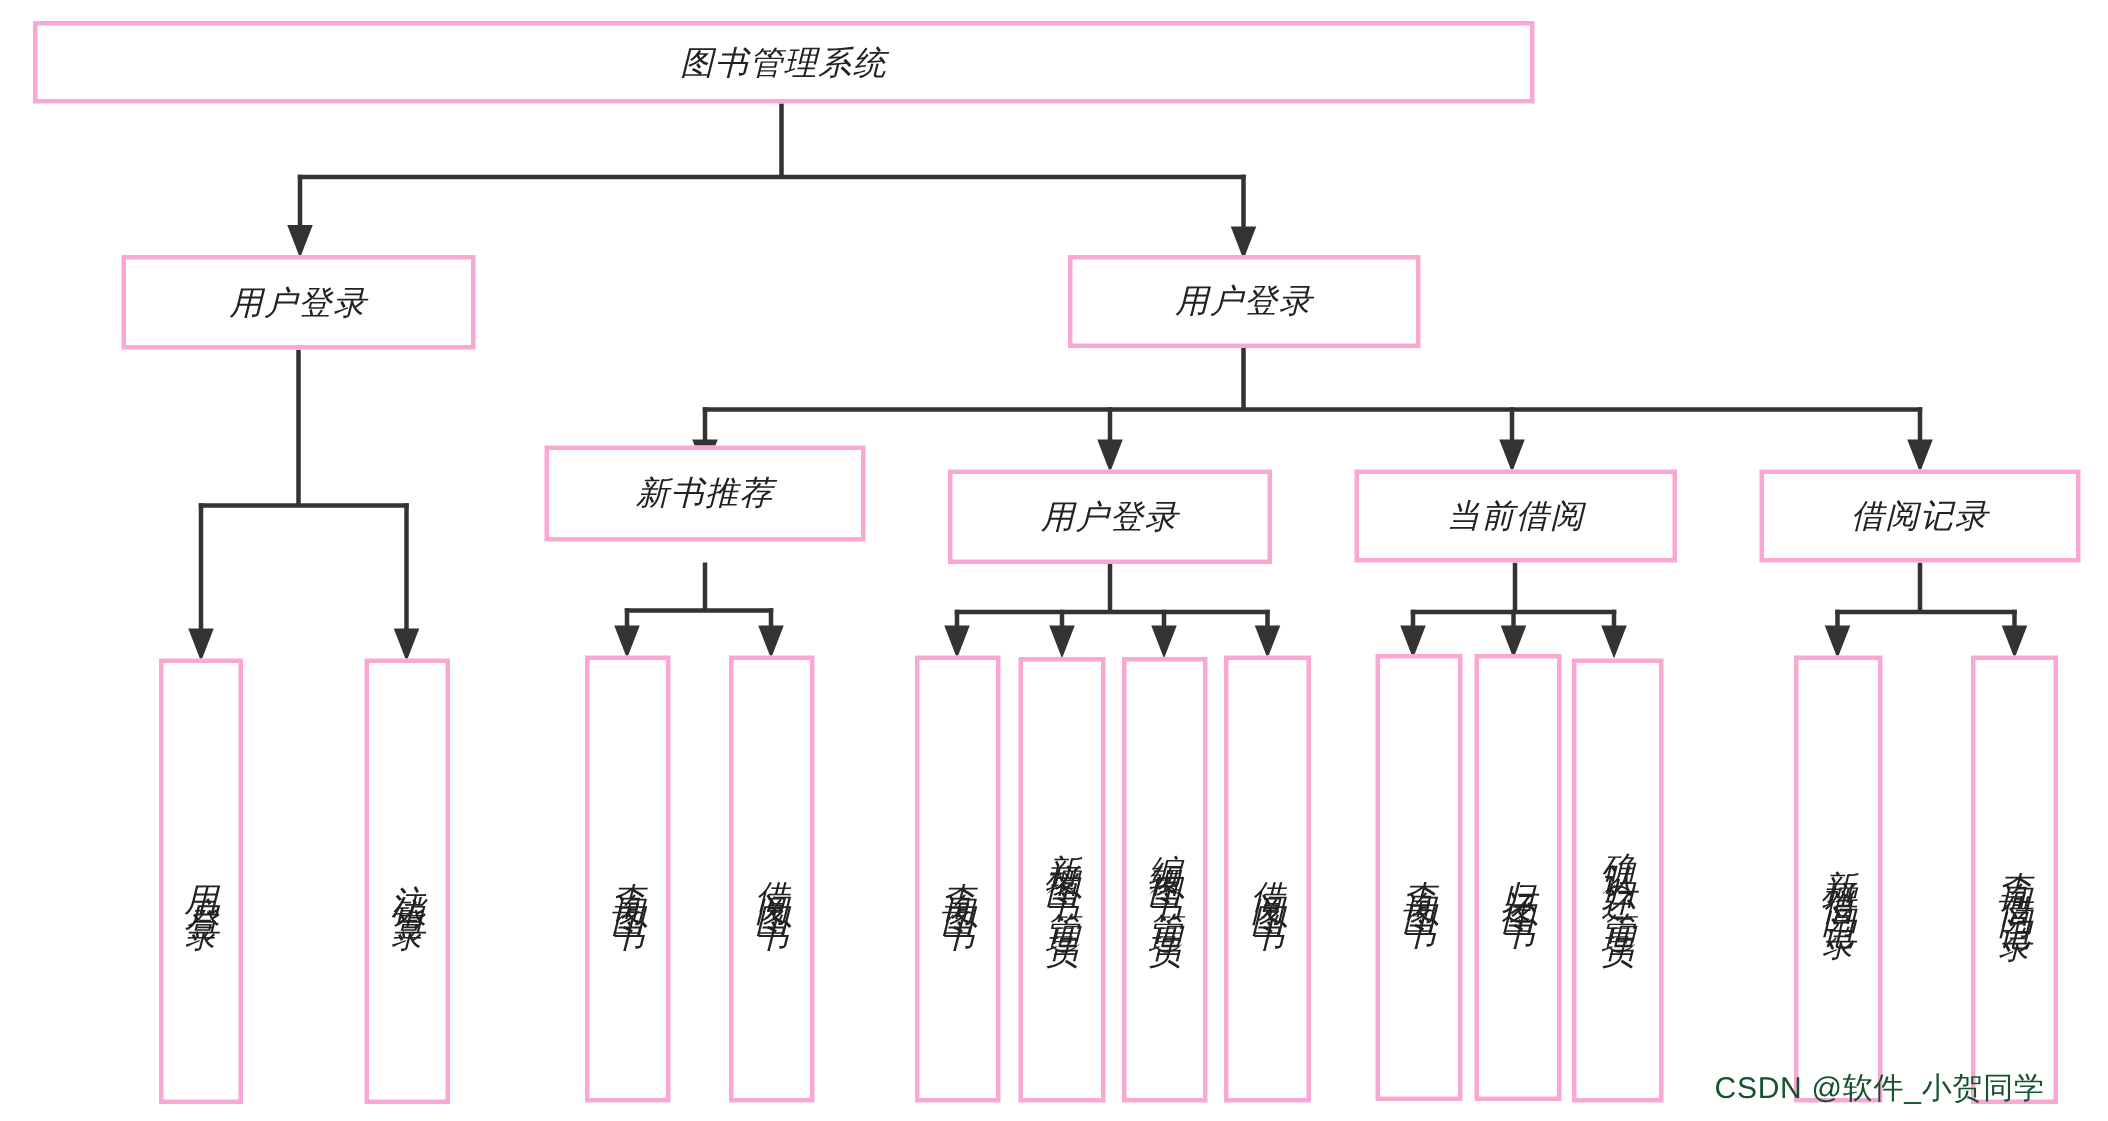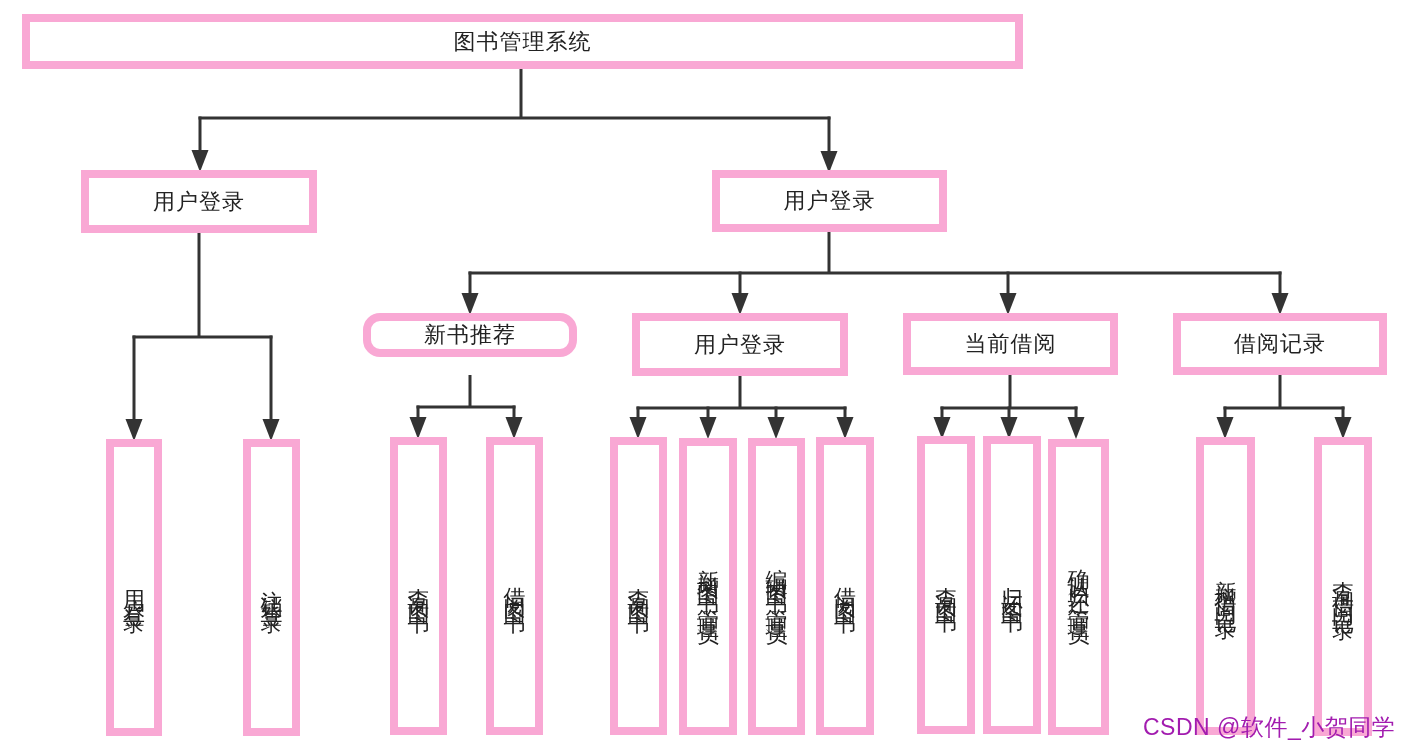--- a/index.html
+++ b/index.html
@@ -18,47 +18,48 @@
   #connectors {
     position: absolute;
     left: 0; top: 0;
     width: 1405px;
     height: 747px;
     pointer-events: none;
   }
   .box {
     position: absolute;
     box-sizing: border-box;
-    border: 8px solid #f9a8d4;
+    border: 3px solid #f9a8d4;
     background: #ffffff;
     display: flex;
     align-items: center;
     justify-content: center;
     color: #222222;
     font-size: 22px;
     letter-spacing: 1px;
     white-space: nowrap;
+    font-style: italic;
   }
   .vbox {
     letter-spacing: 0;
   }
   .vbox .vtext {
     writing-mode: vertical-rl;
     text-orientation: mixed;
     letter-spacing: 8px;
     line-height: 1;
     font-size: 22px;
     color: #222222;
   }
   #watermark {
     position: absolute;
     left: 1143px;
     top: 712px;
-    font-size: 23px;
-    color: #a21caf;
+    font-size: 20px;
+    color: #14532d;
     letter-spacing: 0.5px;
     white-space: nowrap;
   }
 </style>
 </head>
 <body>
 
 <div id="canvas">
 
   <svg id="connectors" viewBox="0 0 1405 747" xmlns="http://www.w3.org/2000/svg">
@@ -133,21 +134,21 @@
       <polygon points="1216.5,417 1233.5,417 1225,439"></polygon>
       <polygon points="1334.5,417 1351.5,417 1343,439"></polygon>
     </g>
   </svg>
 
   <div class="box" style="left:22px; top:14px; width:1001px; height:55px;">图书管理系统</div>
 
   <div class="box" style="left:81px; top:170px; width:236px; height:63px;">用户登录</div>
   <div class="box" style="left:712px; top:170px; width:235px; height:62px;">用户登录</div>
 
-  <div class="box" style="left:363px; top:313px; width:214px; height:44px;border-radius:17px;">新书推荐</div>
+  <div class="box" style="left:363px; top:297px; width:214px; height:64px;">新书推荐</div>
   <div class="box" style="left:632px; top:313px; width:216px; height:63px;">用户登录</div>
   <div class="box" style="left:903px; top:313px; width:215px; height:62px;">当前借阅</div>
   <div class="box" style="left:1173px; top:313px; width:214px; height:62px;">借阅记录</div>
 
   <div class="box vbox" style="left:106px; top:439px; width:56px; height:297px;">
     <span class="vtext">用户登录</span>
   </div>
   <div class="box vbox" style="left:243px; top:439px; width:57px; height:297px;">
     <span class="vtext">注销登录</span>
   </div>

